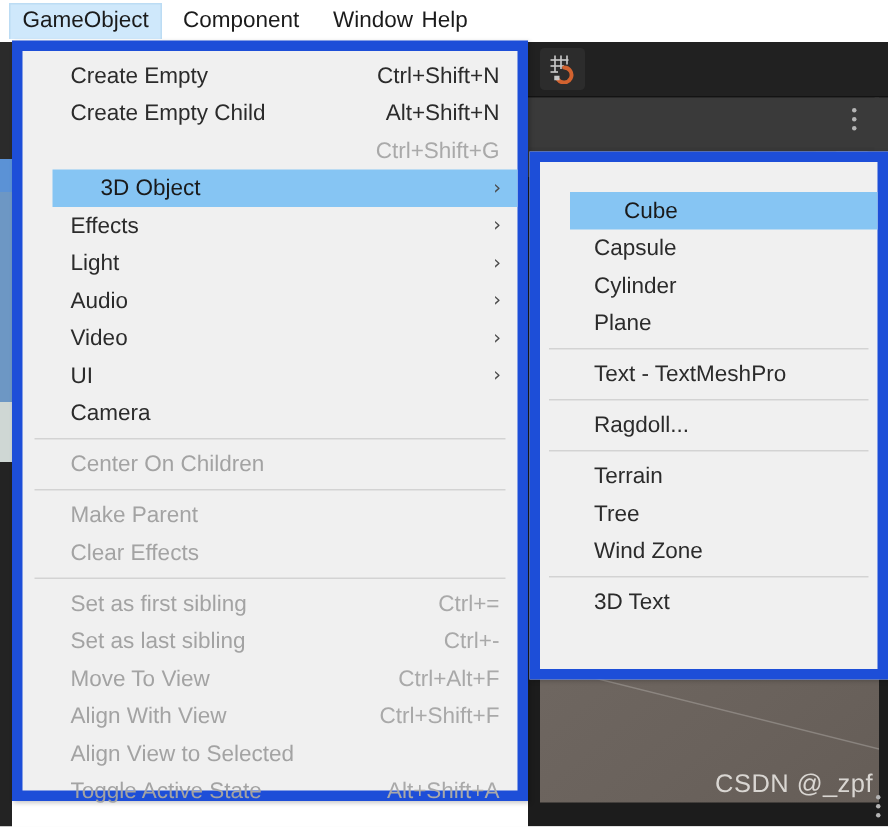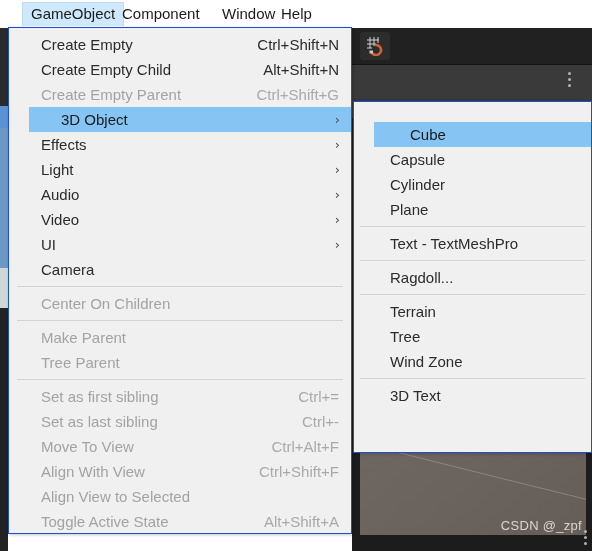--- a/index.html
+++ b/index.html
@@ -103,21 +103,21 @@
     position: absolute;
     left: -10px; top: 14px;
     width: 300px; height: 1px;
     background: rgba(180,176,170,0.45);
     transform: rotate(14deg);
     transform-origin: left center;
   }
   .watermark {
     position: absolute;
     right: 4px; bottom: 2px;
-    font-size: 13px;
+    font-size: 17px;
     color: #d9d6d2;
     font-family: "Liberation Sans", sans-serif;
     letter-spacing: .3px;
     white-space: nowrap;
   }
   .scene-kebab {
     position: absolute;
     left: 584px; top: 530px;
     width: 4px; height: 16px;
   }
@@ -164,21 +164,21 @@
     border: 1px solid #bcdcf4;
     border-bottom: none;
     box-sizing: border-box;
     line-height: 22px;
   }
 
   
   .menu {
     position: absolute;
     background: #f0f0f0;
-    border: 1px solid #1d4ed8;
+    border: 7px solid #1d4ed8;
     box-sizing: border-box;
     box-shadow: 1px 1px 3px rgba(0,0,0,0.22);
   }
   .menu-main {
     left: 8px; top: 27px;
     width: 344px; height: 507px;
     padding-top: 4px;
   }
   .menu-sub {
     left: 353px; top: 101px;
@@ -275,42 +275,42 @@
 
   <div class="left-strip">
     <div class="seg1"></div>
       <div class="seg2"></div>
       <div class="seg3"></div>
     <div class="seg4"></div>
       <div class="seg5"></div>
   </div>
 
   <div class="menubar" id="menubar">
-      <div class="menubar-item active" style="left: 22px;">GameObject</div>
+      <div class="menubar-item active" style="left: 6px;">GameObject</div>
       <div class="menubar-item" style="left: 114px;">Component</div>
       <div class="menubar-item" style="left: 214px;">Window</div>
       <div class="menubar-item" style="left: 273px;">Help</div>
     </div>
 
   <div class="menu menu-main" id="menu-main">
       <div class="mi"><span>Create Empty</span><span class="short">Ctrl+Shift+N</span></div>
       <div class="mi"><span>Create Empty Child</span><span class="short">Alt+Shift+N</span></div>
-      <div class="mi disabled"><span>Create Empty Parent</span><span class="short">Ctrl+Shift+G</span></div>
+      <div class="mi disabled"><span class="short">Ctrl+Shift+G</span></div>
       <div class="mi selected"><span>3D Object</span><span class="arrow">›</span></div>
       <div class="mi"><span>Effects</span><span class="arrow">›</span></div>
       <div class="mi"><span>Light</span><span class="arrow">›</span></div>
       <div class="mi"><span>Audio</span><span class="arrow">›</span></div>
       <div class="mi"><span>Video</span><span class="arrow">›</span></div>
       <div class="mi"><span>UI</span><span class="arrow">›</span></div>
       <div class="mi"><span>Camera</span></div>
       <div class="sep"></div>
       <div class="mi disabled"><span>Center On Children</span></div>
       <div class="sep"></div>
       <div class="mi disabled"><span>Make Parent</span></div>
-      <div class="mi disabled"><span>Tree Parent</span></div>
+      <div class="mi disabled"><span>Clear Effects</span></div>
       <div class="sep"></div>
       <div class="mi disabled"><span>Set as first sibling</span><span class="short">Ctrl+=</span></div>
       <div class="mi disabled"><span>Set as last sibling</span><span class="short">Ctrl+-</span></div>
       <div class="mi disabled"><span>Move To View</span><span class="short">Ctrl+Alt+F</span></div>
       <div class="mi disabled"><span>Align With View</span><span class="short">Ctrl+Shift+F</span></div>
       <div class="mi disabled"><span>Align View to Selected</span></div>
       <div class="mi disabled"><span>Toggle Active State</span><span class="short">Alt+Shift+A</span></div>
     </div>
 
   <div class="menu menu-sub" id="menu-sub">

